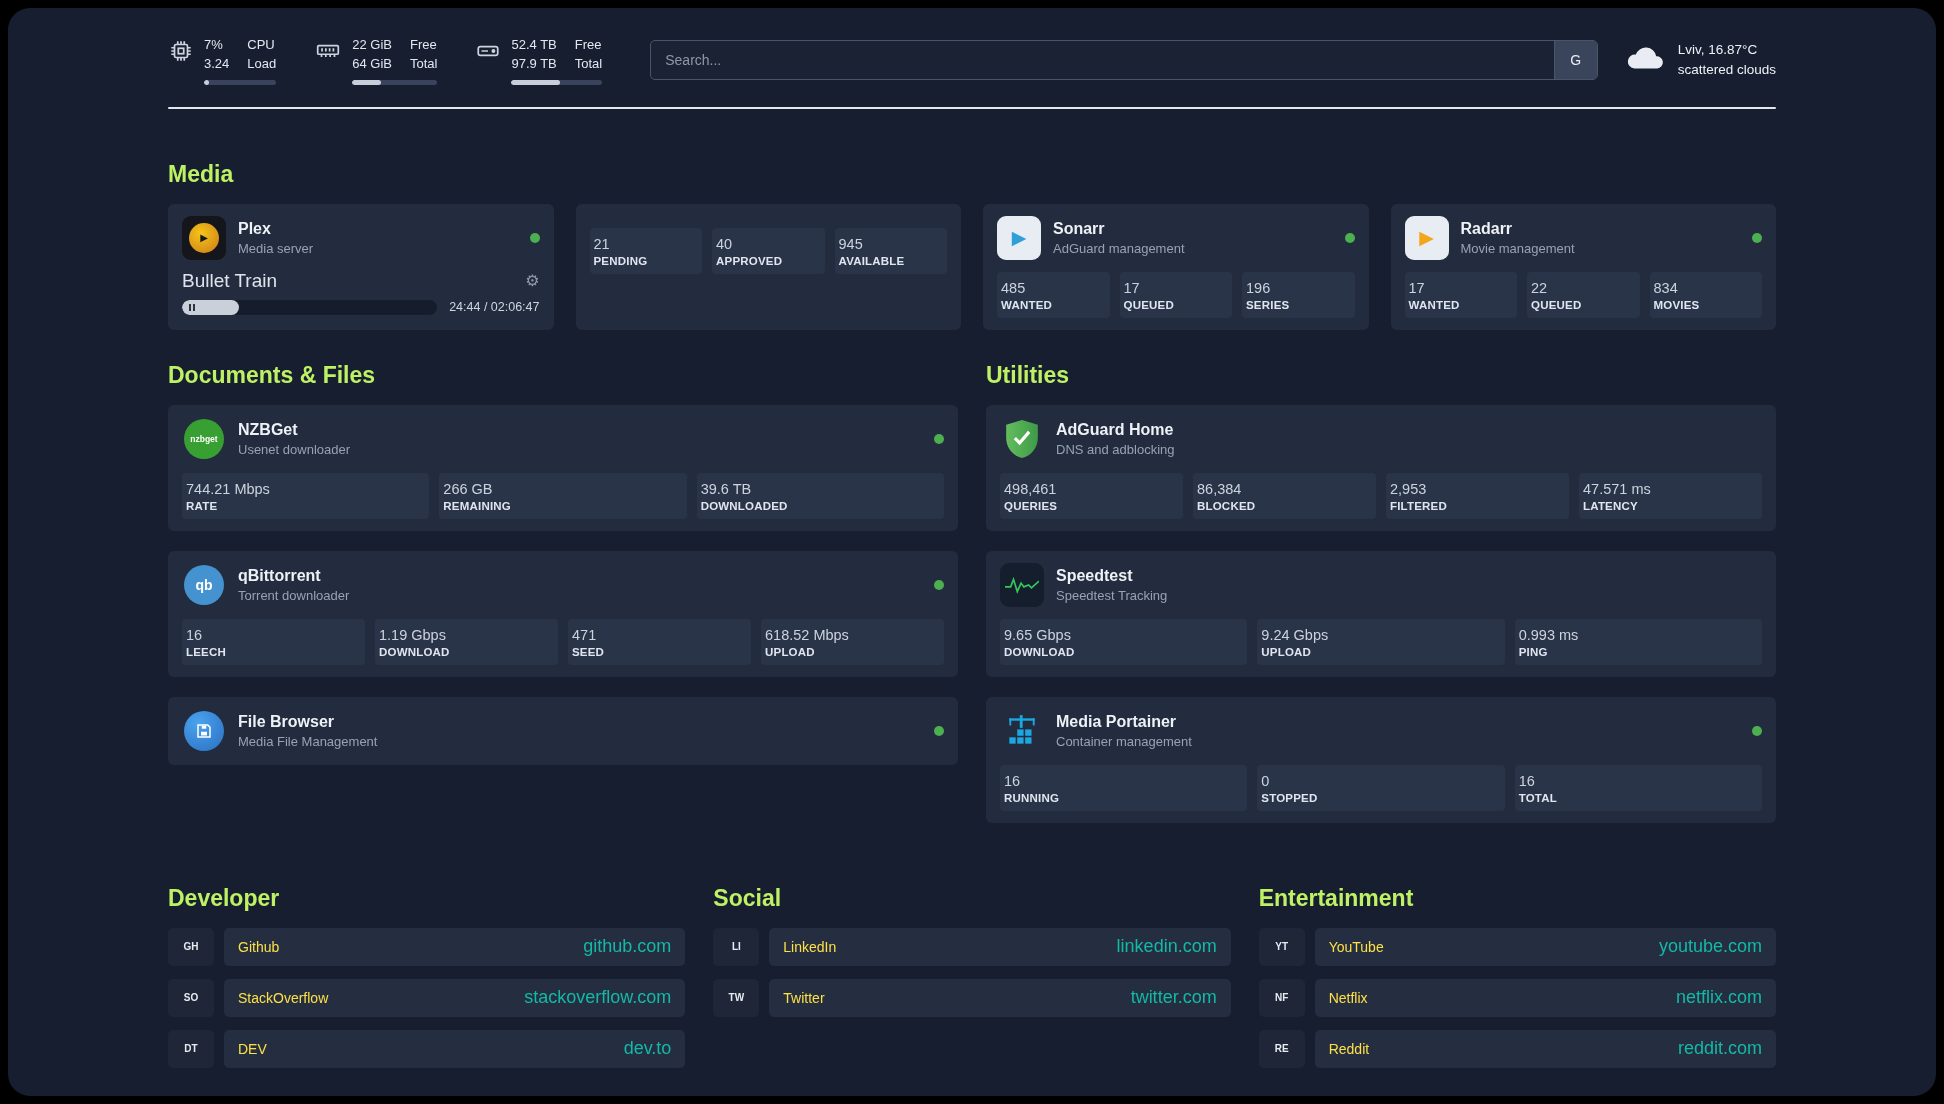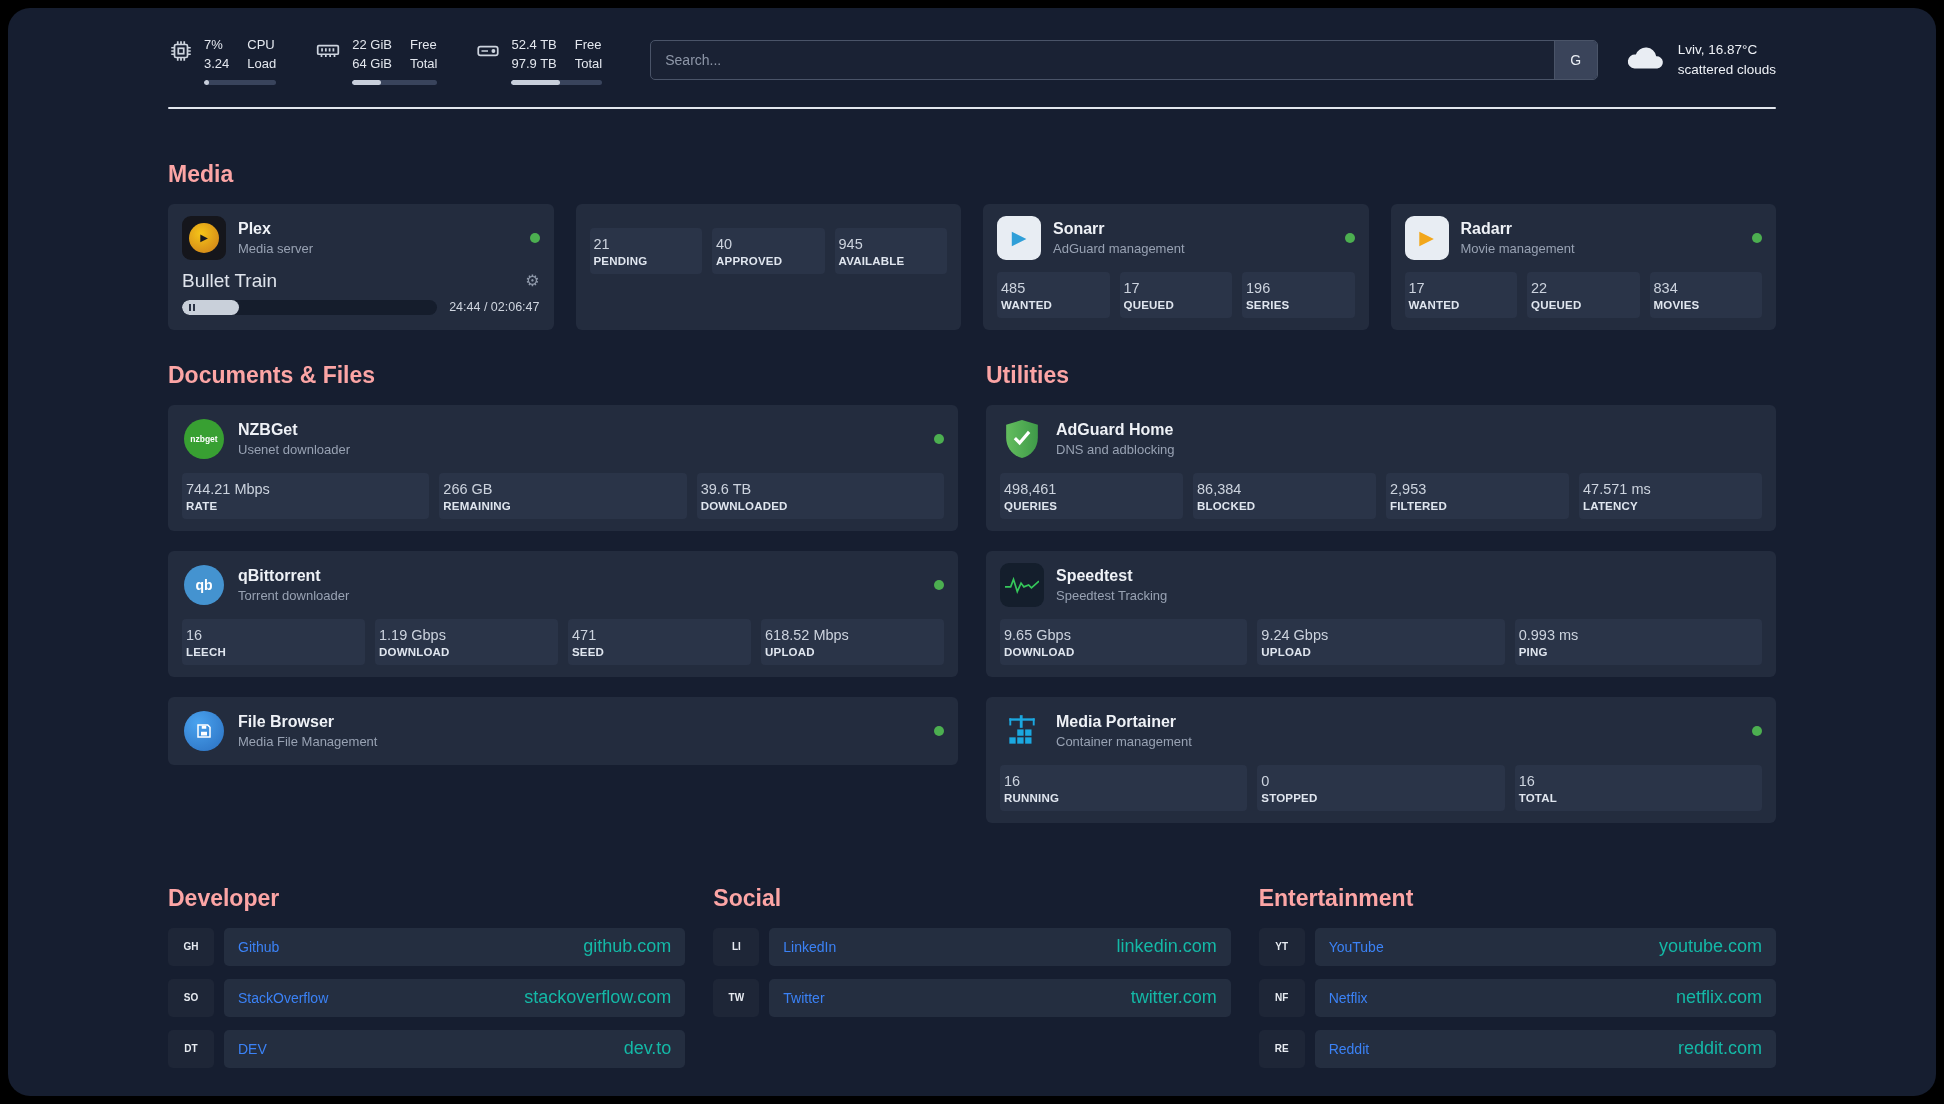--- a/index.html
+++ b/index.html
@@ -44,21 +44,21 @@
   .search-engine {
     width: 42px; display: flex; align-items: center; justify-content: center;
     background: #3a445a; color: #e9edf3; font-size: 14px;
     border-left: 1px solid #4a5468; cursor: pointer;
   }
   .weather { display: flex; align-items: center; gap: 12px; }
   .weather-text { font-size: 13.5px; color: #eef1f6; line-height: 1.5; }
   .divider { height: 2px; background: #e2e6ed; margin-top: 22px; border-radius: 1px; }
 
   
-  .section-title { font-size: 23px; font-weight: 600; color: #fca5a5; margin: 0 0 16px; }
+  .section-title { font-size: 23px; font-weight: 600; color: #bef264; margin: 0 0 16px; }
   .sec-media { margin-top: 52px; }
   .grid-media { display: grid; grid-template-columns: repeat(4, 1fr); gap: 22px; }
   .grid-mid { display: grid; grid-template-columns: 1fr 1fr; gap: 28px; align-items: start; margin-top: 32px; }
   .grid-bottom { display: grid; grid-template-columns: repeat(3, 1fr); gap: 28px; margin-top: 62px; }
 
   
   .card { background: #232c3e; border-radius: 6px; padding: 12px 14px; cursor: pointer; }
   .stack .card { margin-bottom: 20px; }
   .stack .card:last-child { margin-bottom: 0; }
   .card-head { display: flex; align-items: center; gap: 12px; }
@@ -121,21 +121,21 @@
   .bm-row { display: flex; align-items: center; gap: 10px; margin-bottom: 13px; cursor: pointer; }
   .bm-abbr {
     width: 46px; height: 38px; background: #1e2637; border-radius: 5px; flex: 0 0 auto;
     display: flex; align-items: center; justify-content: center;
     font-size: 10px; font-weight: 600; color: #e7ebf1;
   }
   .bm-pill {
     flex: 1; height: 38px; background: #242e40; border-radius: 5px;
     display: flex; align-items: center; padding: 0 14px; box-sizing: border-box;
   }
-  .bm-name { font-size: 14px; color: #3b82f6; }
+  .bm-name { font-size: 14px; color: #fde047; }
   .bm-url { margin-left: auto; font-size: 18px; color: #14b8a6; }
 </style>
 </head>
 <body>
 
 <div class="app">
   <div class="content">
 
     <div class="topbar">
 

